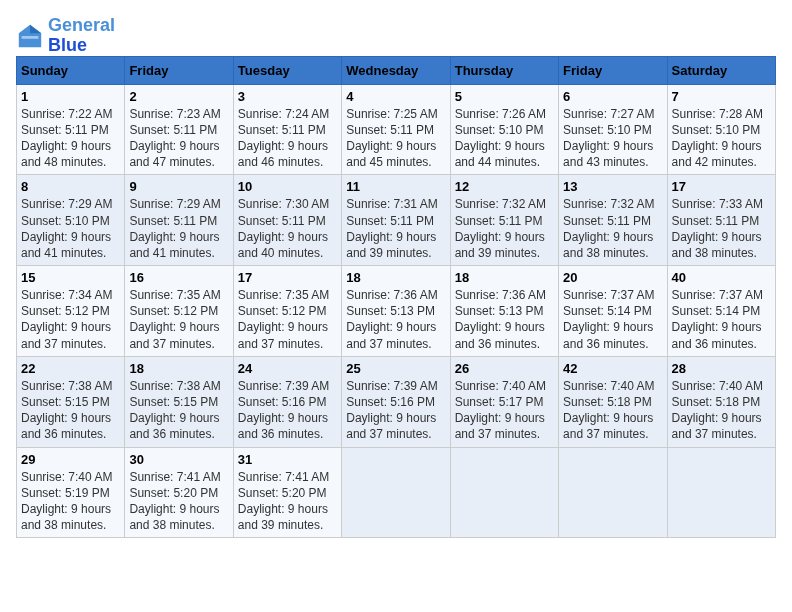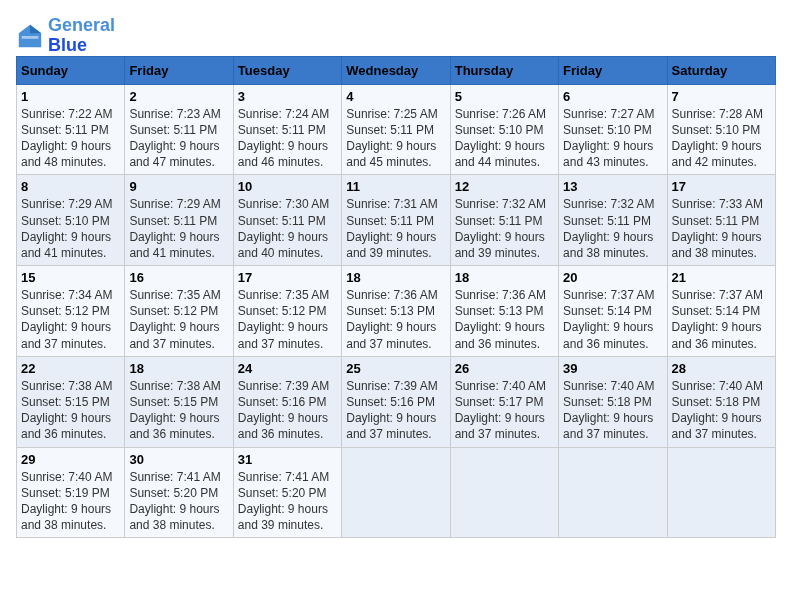--- a/index.html
+++ b/index.html
@@ -281,21 +281,21 @@
         </td>
         <td>
         <span class="day-num">20</span>
         <div class="day-info">
           Sunrise: 7:37 AM<br>
           Sunset: 5:14 PM<br>
           Daylight: 9 hours and 36 minutes.
         </div>
         </td>
         <td>
-        <span class="day-num">21</span>
+        <span class="day-num">40</span>
         <div class="day-info">
           Sunrise: 7:37 AM<br>
           Sunset: 5:14 PM<br>
           Daylight: 9 hours and 36 minutes.
         </div>
         </td>
       </tr>
       <tr>
         <td>
         <span class="day-num">22</span>
@@ -331,21 +331,21 @@
         </td>
         <td>
         <span class="day-num">26</span>
         <div class="day-info">
           Sunrise: 7:40 AM<br>
           Sunset: 5:17 PM<br>
           Daylight: 9 hours and 37 minutes.
         </div>
         </td>
         <td>
-        <span class="day-num">39</span>
+        <span class="day-num">42</span>
         <div class="day-info">
           Sunrise: 7:40 AM<br>
           Sunset: 5:18 PM<br>
           Daylight: 9 hours and 37 minutes.
         </div>
         </td>
         <td>
         <span class="day-num">28</span>
         <div class="day-info">
           Sunrise: 7:40 AM<br>

